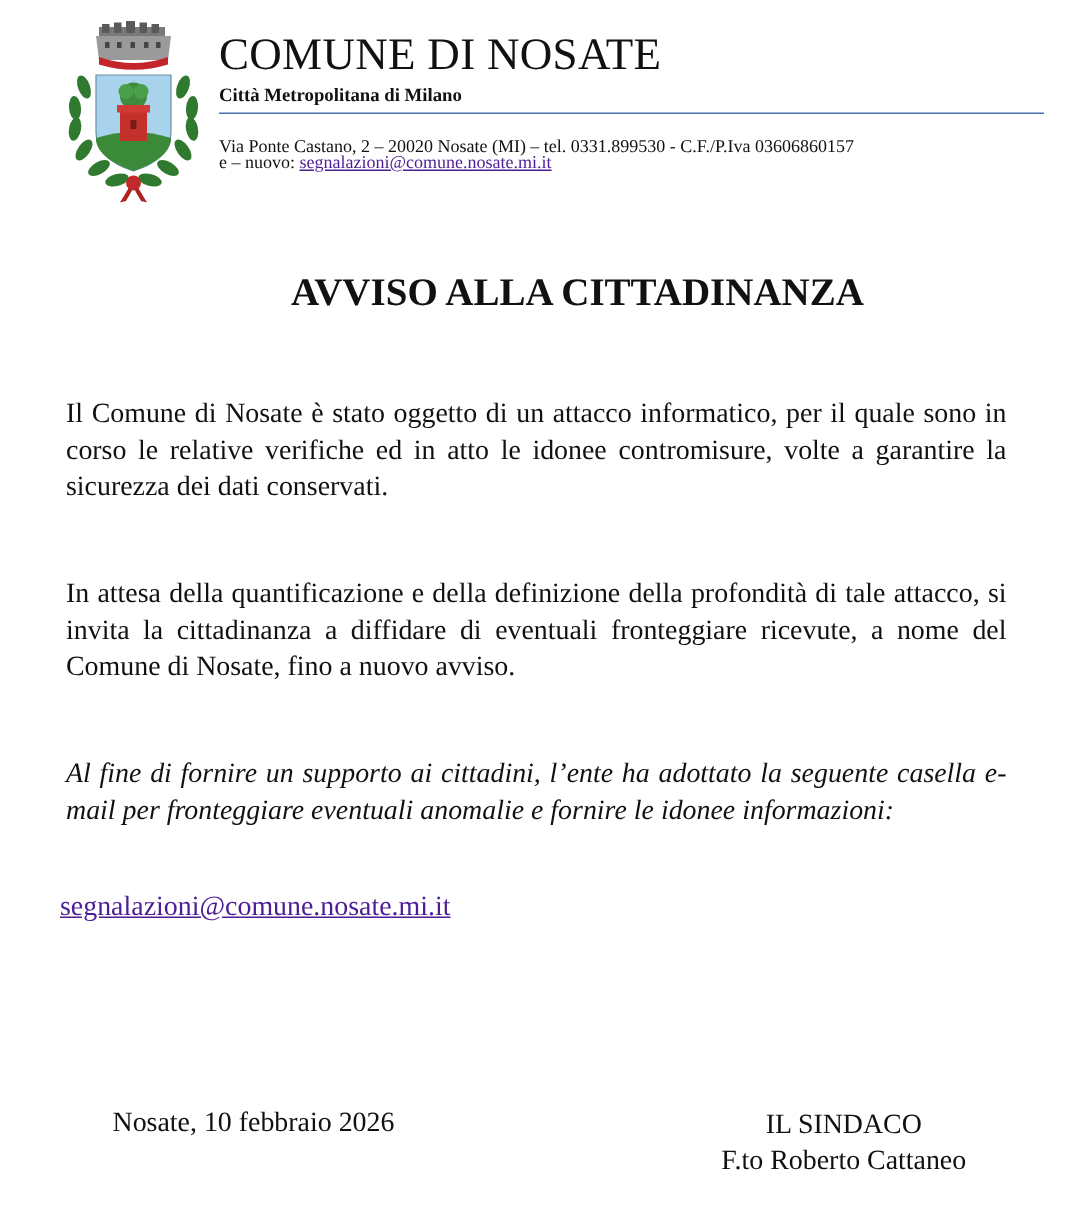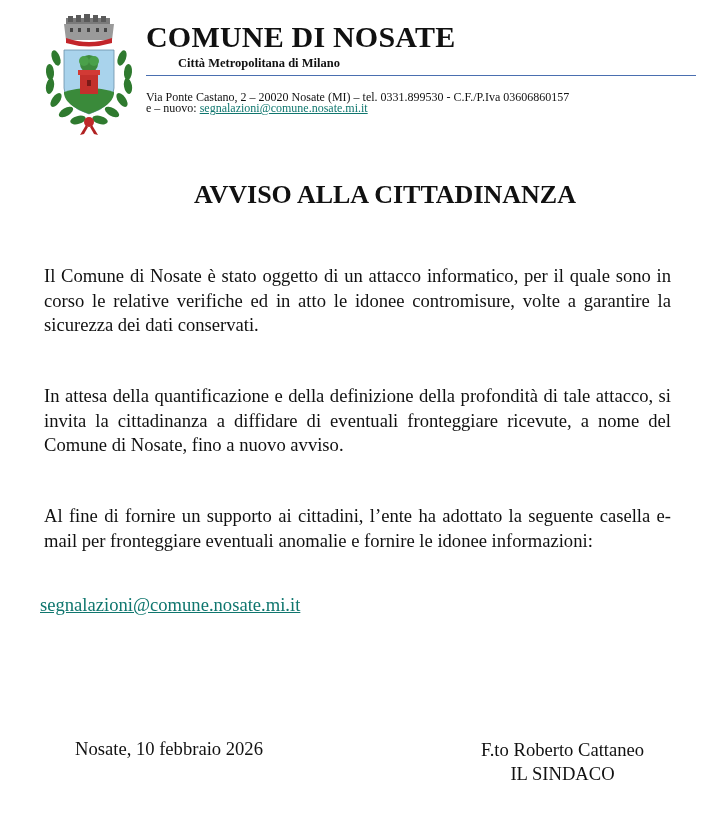--- a/index.html
+++ b/index.html
@@ -20,35 +20,34 @@
       left: 42px;
       top: 14px;
       width: 94px;
       height: 122px;
     }
     .header-title {
       position: absolute;
       left: 146px;
       top: 22px;
       font-size: 30px;
-      font-weight: bold;
+      font-weight: normal;
       letter-spacing: 0.2px;
       white-space: nowrap;
       line-height: 1;
       text-align: right;
     }
     .header-subtitle {
       position: absolute;
       left: 146px;
       top: 57px;
       font-size: 12.5px;
       font-weight: bold;
       white-space: nowrap;
       line-height: 1;
-      margin-left: 32px;
     }
     .header-rule {
       position: absolute;
       left: 146px;
       top: 75px;
       width: 550px;
       height: 0;
       border-top: 1.2px solid #4a6fb0;
     }
     .header-address {
@@ -61,21 +60,21 @@
     }
     .header-email-line {
       position: absolute;
       left: 146px;
       top: 102px;
       font-size: 12px;
       white-space: nowrap;
       line-height: 1;
     }
     a.link {
-      color: #0f766e;
+      color: #4c1d95;
       text-decoration: underline;
     }
     .notice-title {
       position: absolute;
       left: 0;
       width: 706px;
       top: 182px;
       text-align: center;
       font-size: 26px;
       font-weight: bold;
@@ -88,21 +87,21 @@
       left: 40px;
       width: 627px;
       font-size: 18.6px;
       line-height: 24.5px;
       text-align: justify;
       text-align-last: left;
       margin: 4px;
     }
     .p1 { top: 260px; }
     .p2 { top: 380px; }
-    .p3 { top: 500px; }
+    .p3 { top: 500px; font-style: italic; }
     .body-email {
       position: absolute;
       left: 40px;
       top: 594px;
       font-size: 18.6px;
       line-height: 1.2;
       white-space: nowrap;
     }
     .date-line {
       position: absolute;
@@ -199,15 +198,15 @@
 <p class="para p1">Il Comune di Nosate è stato oggetto di un attacco informatico, per il quale sono in corso le relative verifiche ed in atto le idonee contromisure, volte a garantire la sicurezza dei dati conservati.</p>
 <p class="para p2">In attesa della quantificazione e della definizione della profondità di tale attacco, si invita la cittadinanza a diffidare di eventuali fronteggiare ricevute, a nome del Comune di Nosate, fino a nuovo avviso.</p>
 <p class="para p3">Al fine di fornire un supporto ai cittadini, l’ente ha adottato la seguente casella e-mail per fronteggiare eventuali anomalie e fornire le idonee informazioni:</p>
 
 <div class="body-email">
   <a class="link" href="mailto:segnalazioni@comune.nosate.mi.it">segnalazioni@comune.nosate.mi.it</a>
 </div>
 
 <div class="date-line">Nosate, 10 febbraio 2026</div>
 <div class="signature">
+  <div>IL SINDACO</div>
   <div>F.to Roberto Cattaneo</div>
-  <div>IL SINDACO</div>
 </div>
 
 </body></html>

